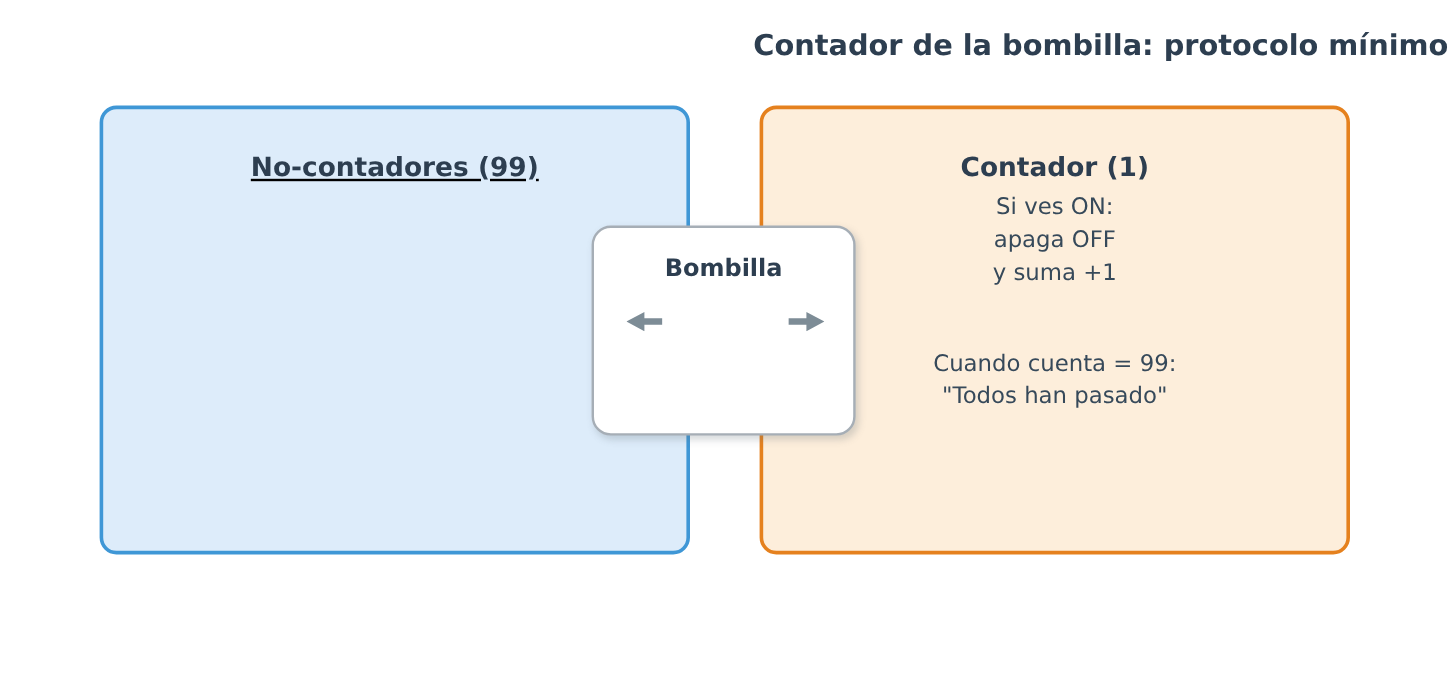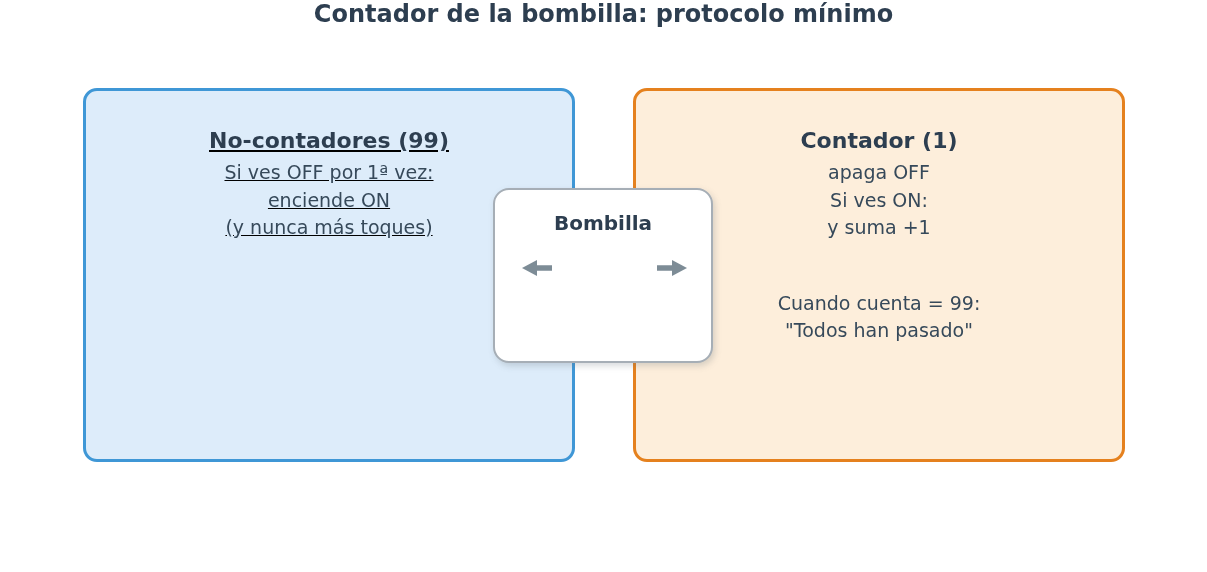--- a/index.html
+++ b/index.html
@@ -10,24 +10,24 @@
   .canvas {
     position: relative;
     width: 1207px;
     height: 572px;
     background: #ffffff;
     overflow: hidden;
     font-family: "DejaVu Sans", "Liberation Sans", sans-serif;
   }
   .diagram-title {
     position: absolute;
-    top: 0;
+    top: 24px;
     left: 0;
     width: 100%;
-    text-align: center;
+    text-align: right;
     font-size: 24px;
     font-weight: bold;
     color: var(--title-text, #2d3e50);
     letter-spacing: 0px;
   }
   .box {
     position: absolute;
     top: 88px;
     width: 492px;
     height: 374px;
@@ -104,32 +104,27 @@
 </style>
 </head>
 <body>
 
 <div class="canvas">
 
   <div class="diagram-title">Contador de la bombilla: protocolo mínimo</div>
 
   <div class="box left-box">
     <div class="box-title">No-contadores (99)</div>
-    <div class="box-body">
-      <div>Si ves OFF por 1ª vez:</div>
-      <div>enciende ON</div>
-      <div>(y nunca más toques)</div>
-    </div>
   </div>
 
   <div class="box right-box">
     <div class="box-title">Contador (1)</div>
     <div class="box-body">
+      <div>Si ves ON:</div>
       <div>apaga OFF</div>
-      <div>Si ves ON:</div>
       <div>y suma +1</div>
       <div class="end-block">
         <div>Cuando cuenta = 99:</div>
         <div>"Todos han pasado"</div>
       </div>
     </div>
   </div>
 
   <div class="bulb-box">
     <div class="bulb-title">Bombilla</div>

